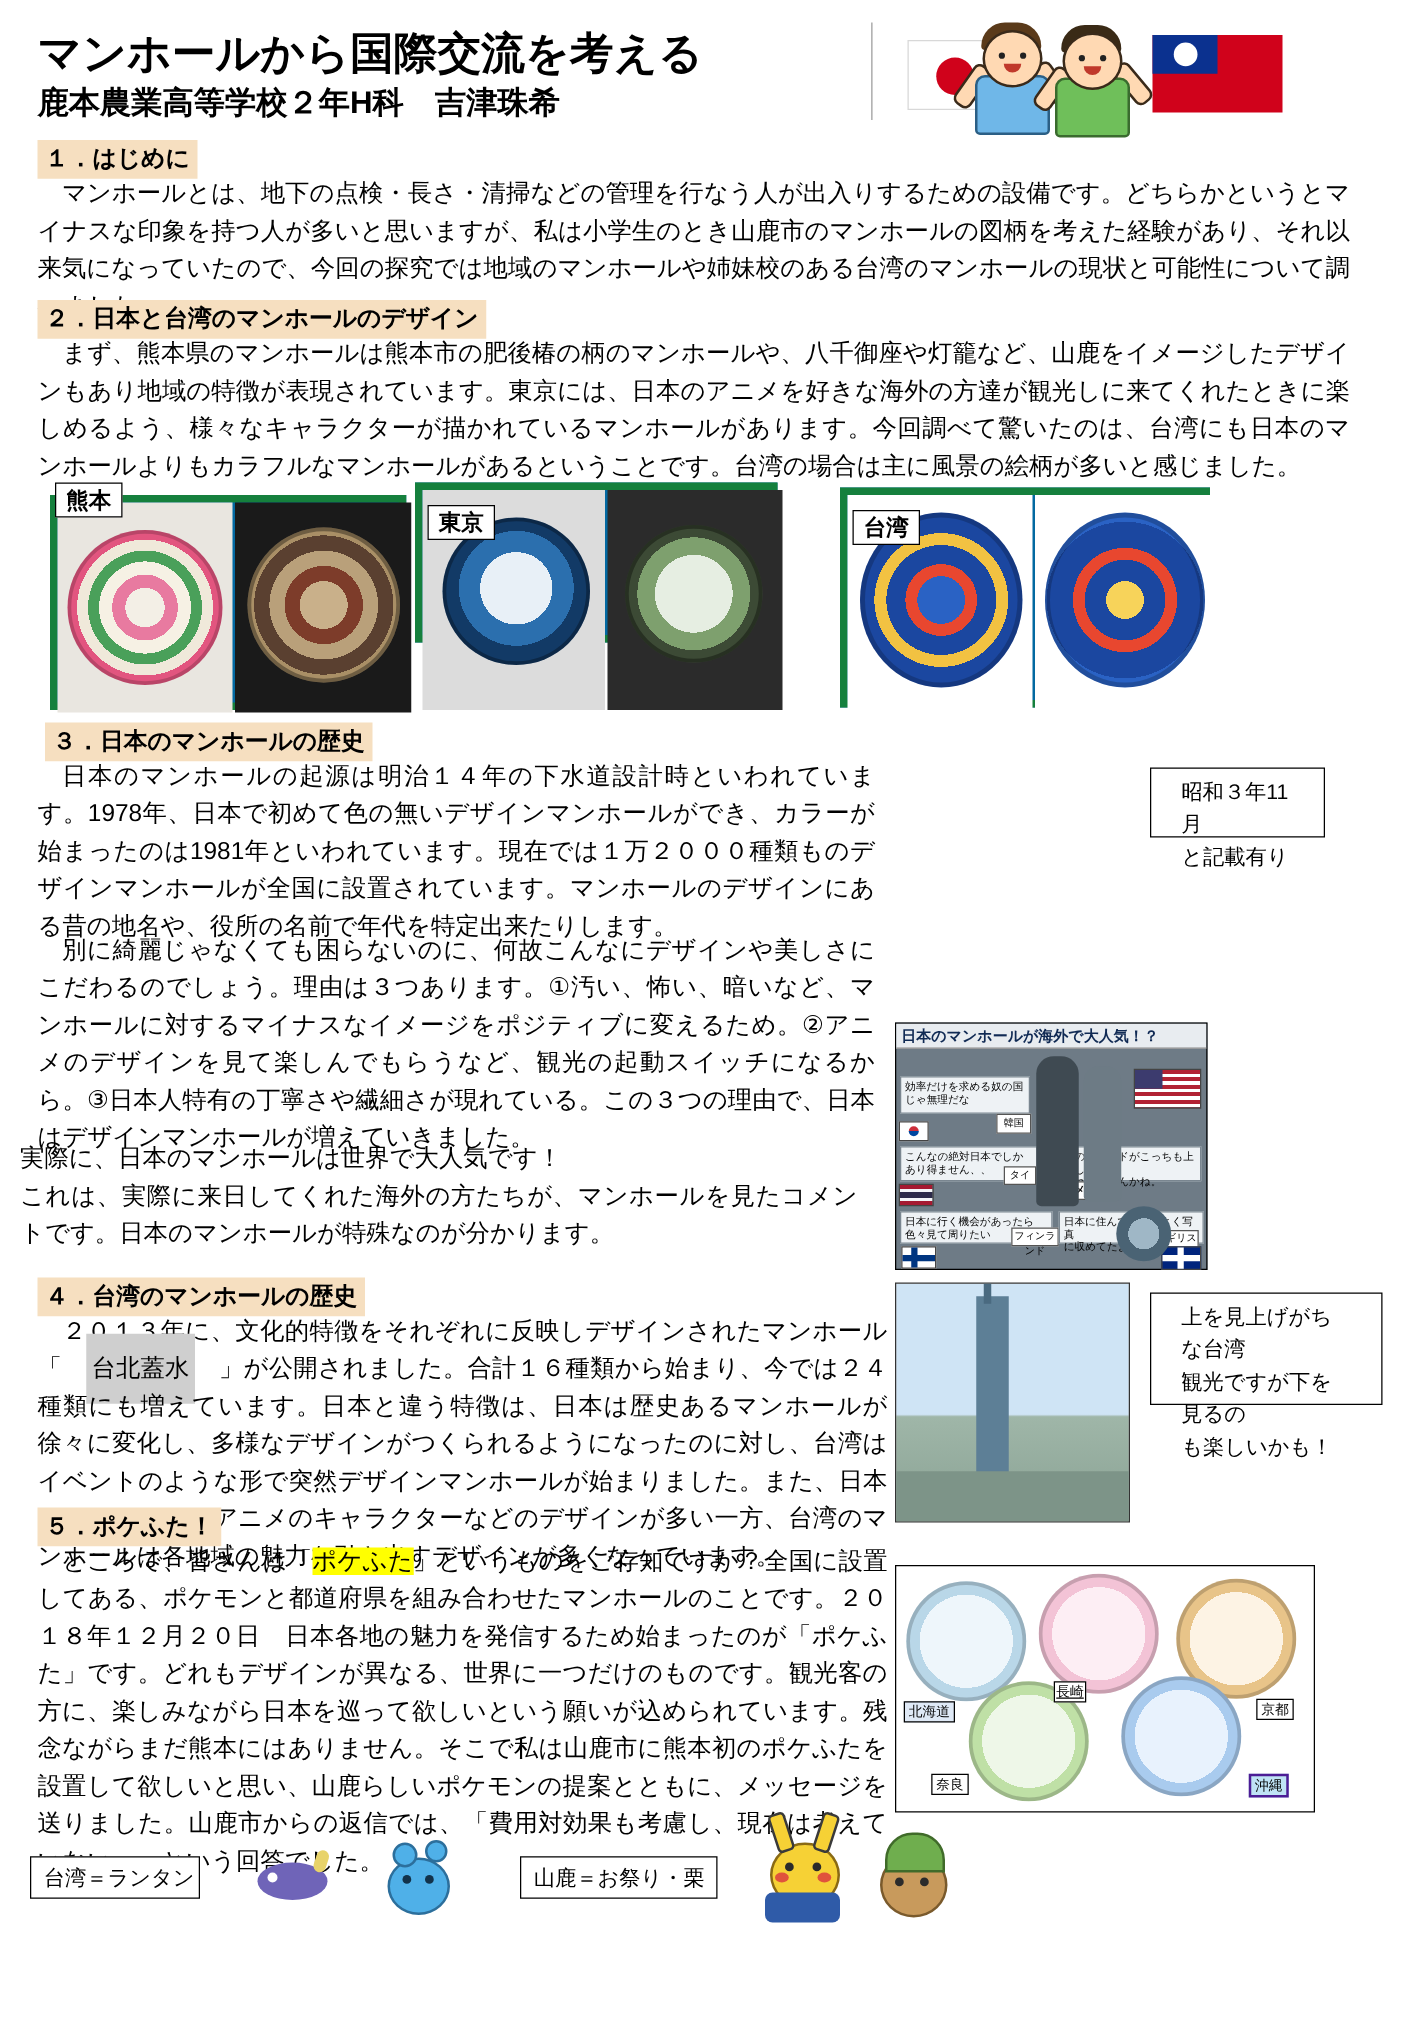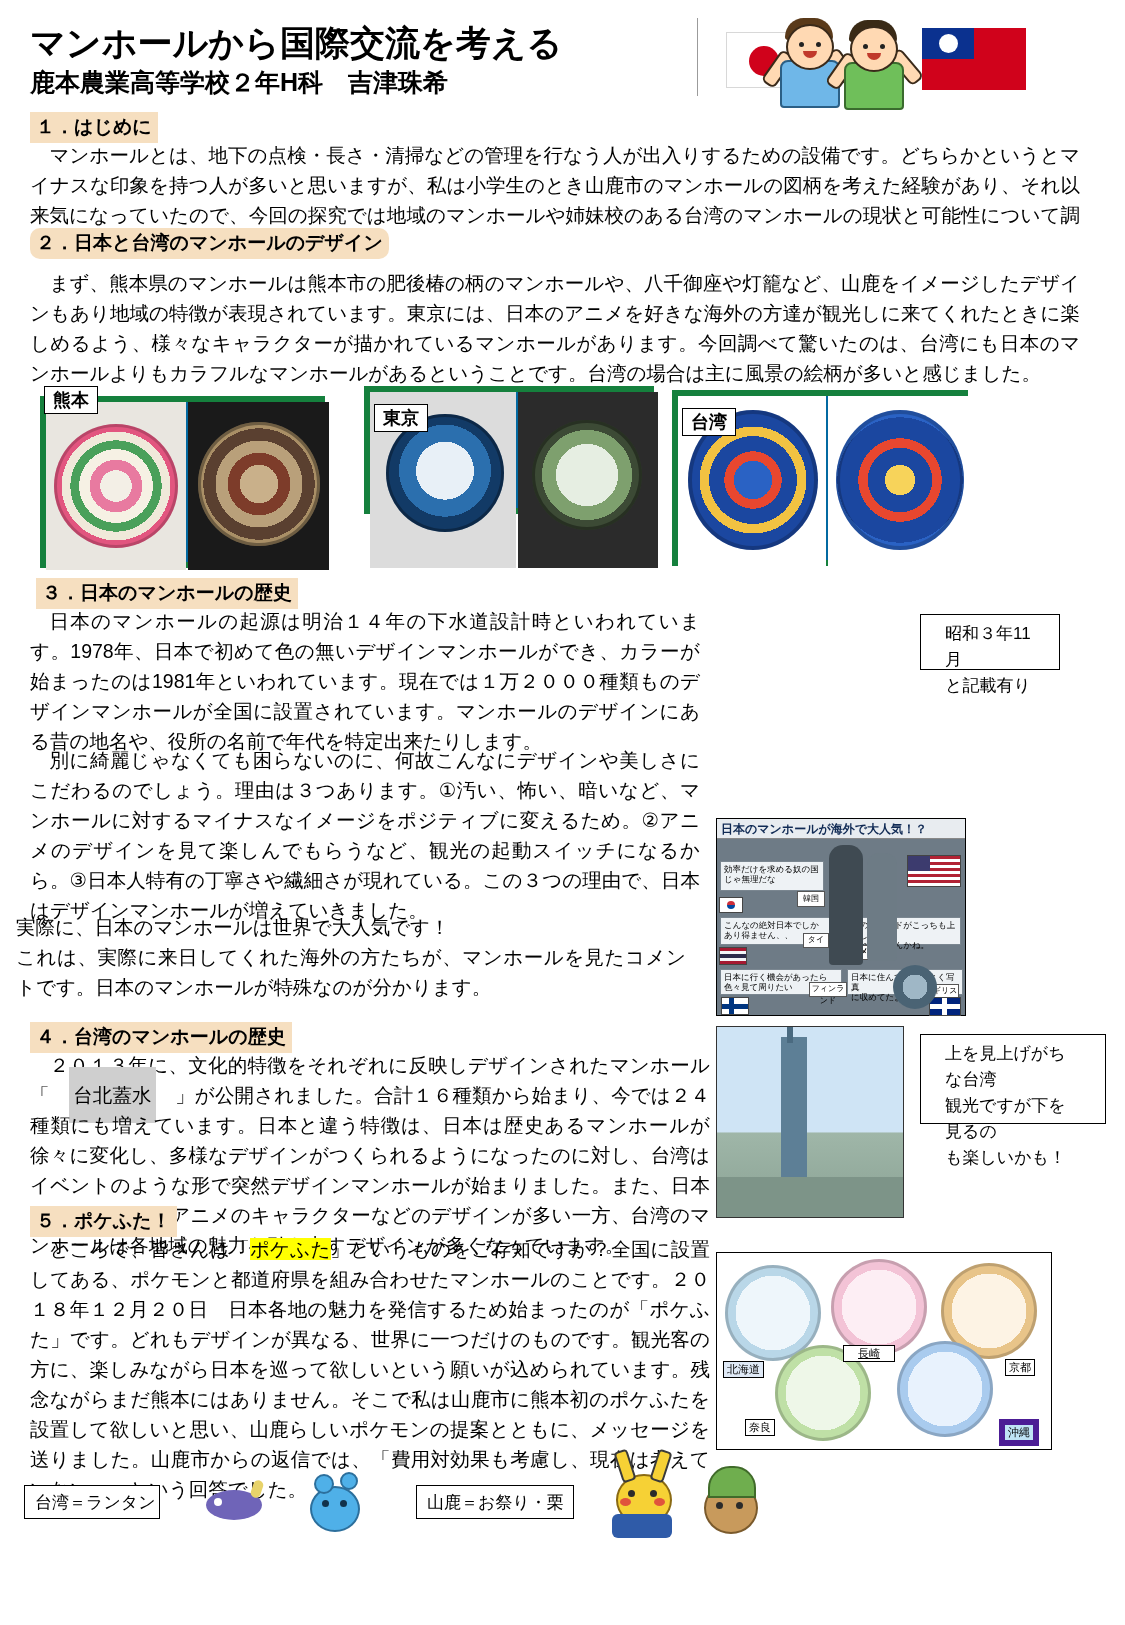--- a/index.html
+++ b/index.html
@@ -130,38 +130,38 @@
       <div class="head" style="left:4px;top:4px;"></div>
       <div class="eye" style="left:17px;top:22px;"></div>
       <div class="eye" style="left:34px;top:22px;"></div>
       <div class="mouth" style="left:21px;top:31px;"></div>
     </div>
   </div>
 
   <div class="sec-h" style="left:30px;top:112px;">１．はじめに</div>
   <div class="para indent" style="left:30px;top:140px;width:1050px;">マンホールとは、地下の点検・長さ・清掃などの管理を行なう人が出入りするための設備です。どちらかというとマイナスな印象を持つ人が多いと思いますが、私は小学生のとき山鹿市のマンホールの図柄を考えた経験があり、それ以来気になっていたので、今回の探究では地域のマンホールや姉妹校のある台湾のマンホールの現状と可能性について調べました。</div>
 
-  <div class="sec-h" style="left:30px;top:228px;border-radius:10px;">２．日本と台湾のマンホールのデザイン</div>
+  <div class="sec-h" style="left:30px;top:240px;">２．日本と台湾のマンホールのデザイン</div>
   <div class="para indent" style="left:30px;top:268px;width:1050px;">まず、熊本県のマンホールは熊本市の肥後椿の柄のマンホールや、八千御座や灯籠など、山鹿をイメージしたデザインもあり地域の特徴が表現されています。東京には、日本のアニメを好きな海外の方達が観光しに来てくれたときに楽しめるよう、様々なキャラクターが描かれているマンホールがあります。今回調べて驚いたのは、台湾にも日本のマンホールよりもカラフルなマンホールがあるということです。台湾の場合は主に風景の絵柄が多いと感じました。</div>
 
   <div class="panel" style="left:40px;top:396px;width:285px;height:172px;">
     <div class="photo" style="left:0;top:0;width:140px;height:168px;background:#e9e6e0;">
       <div class="cover" style="left:8px;top:22px;width:124px;height:124px;background:
              radial-gradient(circle at 50% 50%, #f3efe6 0 18%, #e87aa0 18% 30%, #f6f1e4 30% 42%, #4aa05a 42% 52%, #f0e9da 52% 62%, #e2557f 62% 72%, #efe7d6 72% 86%, #8c8c84 86% 100%);
              box-shadow:inset 0 0 0 3px rgba(0,0,0,.18);"></div>
     </div>
     <div class="photo" style="left:142px;top:0;width:141px;height:168px;background:#1a1a1a;">
       <div class="cover" style="left:10px;top:20px;width:122px;height:124px;background:
              radial-gradient(circle at 50% 50%, #c9b08a 0 22%, #7d3c2a 22% 36%, #b9a07a 36% 50%, #5a4030 50% 64%, #a98f66 64% 80%, #2e2a26 80% 100%);
              box-shadow:inset 0 0 0 3px rgba(0,0,0,.35);"></div>
     </div>
     <div class="panel-label" style="left:-2px;top:-16px;">熊本</div>
   </div>
 
-  <div class="panel" style="left:364px;top:386px;width:290px;height:128px;text-decoration:underline;">
+  <div class="panel" style="left:332px;top:386px;width:290px;height:128px;text-decoration:underline;">
     <div class="photo" style="left:0;top:0;width:146px;height:176px;background:#dcdcdc;">
       <div class="cover" style="left:16px;top:22px;width:118px;height:118px;background:
              radial-gradient(circle at 50% 48%, #e8f0f7 0 34%, #2b6fae 34% 54%, #123a66 54% 78%, #0c2542 78% 100%);
              box-shadow:inset 0 0 0 3px rgba(0,0,0,.3);"></div>
     </div>
     <div class="photo" style="left:148px;top:0;width:140px;height:176px;background:#2b2b2b;">
       <div class="cover" style="left:14px;top:28px;width:110px;height:110px;background:
              radial-gradient(circle at 50% 50%, #e6eee2 0 40%, #7ea06e 40% 58%, #3c4a35 58% 80%, #20261c 80% 100%);
              box-shadow:inset 0 0 0 3px rgba(0,0,0,.35);"></div>
     </div>
@@ -252,25 +252,25 @@
   <div class="sec-h" style="left:30px;top:1206px;">５．ポケふた！</div>
   <div class="para" style="left:30px;top:1234px;width:680px;text-indent:1em;"><span>ところで、皆さんは「</span><span class="hl-yellow">ポケふた</span><span>」というものをご存知ですか？全国に設置してある、ポケモンと都道府県を組み合わせたマンホールのことです。２０１８年１２月２０日　日本各地の魅力を発信するため始まったのが「ポケふた」です。どれもデザインが異なる、世界に一つだけのものです。観光客の方に、楽しみながら日本を巡って欲しいという願いが込められています。残念ながらまだ熊本にはありません。そこで私は山鹿市に熊本初のポケふたを設置して欲しいと思い、山鹿らしいポケモンの提案とともに、メッセージを送りました。山鹿市からの返信では、「費用対効果も考慮し、現在は考えていない。」という回答でした。</span></div>
 
   <div class="panel" style="left:716px;top:1252px;width:336px;height:198px;border:1px solid #000;background:#ffffff;">
     <div class="cover" style="left:8px;top:12px;width:96px;height:96px;background:radial-gradient(circle,#eef6fb 0 55%,#b9d7e8 55% 82%,#5d86a0 82% 100%);box-shadow:inset 0 0 0 3px rgba(0,0,0,.18);"></div>
     <div class="cover" style="left:114px;top:6px;width:96px;height:96px;background:radial-gradient(circle,#fdeef4 0 55%,#f3c3d6 55% 82%,#b2718f 82% 100%);box-shadow:inset 0 0 0 3px rgba(0,0,0,.18);"></div>
     <div class="cover" style="left:224px;top:10px;width:96px;height:96px;background:radial-gradient(circle,#fdf3e4 0 55%,#e8c489 55% 82%,#9d7540 82% 100%);box-shadow:inset 0 0 0 3px rgba(0,0,0,.18);"></div>
     <div class="cover" style="left:58px;top:92px;width:96px;height:96px;background:radial-gradient(circle,#eef7e8 0 55%,#bfe0a6 55% 82%,#6f9454 82% 100%);box-shadow:inset 0 0 0 3px rgba(0,0,0,.18);"></div>
     <div class="cover" style="left:180px;top:88px;width:96px;height:96px;background:radial-gradient(circle,#e8f2fd 0 55%,#a9cbee 55% 82%,#4e7aa8 82% 100%);box-shadow:inset 0 0 0 3px rgba(0,0,0,.18);"></div>
 
-    <div style="position:absolute;left:126px;top:92px;background:#fff;border:1px solid #000;font-size:11px;padding:0 14px;text-decoration:underline;">長崎</div>
+    <div style="position:absolute;left:126px;top:92px;background:#fff;border:1px solid #000;font-size:11px;padding:0 1px;text-decoration:underline;">長崎</div>
     <div style="position:absolute;left:6px;top:108px;background:#dfe9f6;border:1px solid #000;font-size:11px;padding:0 3px;">北海道</div>
     <div style="position:absolute;left:288px;top:106px;background:#fff;border:1px solid #000;font-size:11px;padding:0 3px;">京都</div>
     <div style="position:absolute;left:28px;top:166px;background:#fff;border:1px solid #000;font-size:11px;padding:0 3px;">奈良</div>
-    <div style="position:absolute;left:282px;top:166px;background:#bfe3f5;border:6px solid #4c1d95;font-size:11px;padding:0 3px;">沖縄</div>
+    <div style="position:absolute;left:282px;top:166px;background:#bfe3f5;border:2px solid #4c1d95;font-size:11px;padding:0 3px;">沖縄</div>
   </div>
 
   <div class="bottom-box" style="left:24px;top:1485px;width:136px;height:34px;line-height:22px;">台湾＝ランタン</div>
 
   <div class="sprite" style="left:198px;top:1478px;width:80px;height:50px;">
     <div style="position:absolute;left:8px;top:12px;width:56px;height:30px;border-radius:28px/15px;background:#6f64b8;"></div>
     <div style="position:absolute;left:54px;top:2px;width:10px;height:18px;background:#e8d36a;border-radius:5px;transform:rotate(18deg);"></div>
     <div style="position:absolute;left:16px;top:20px;width:8px;height:8px;border-radius:50%;background:#fff;"></div>
   </div>
 

